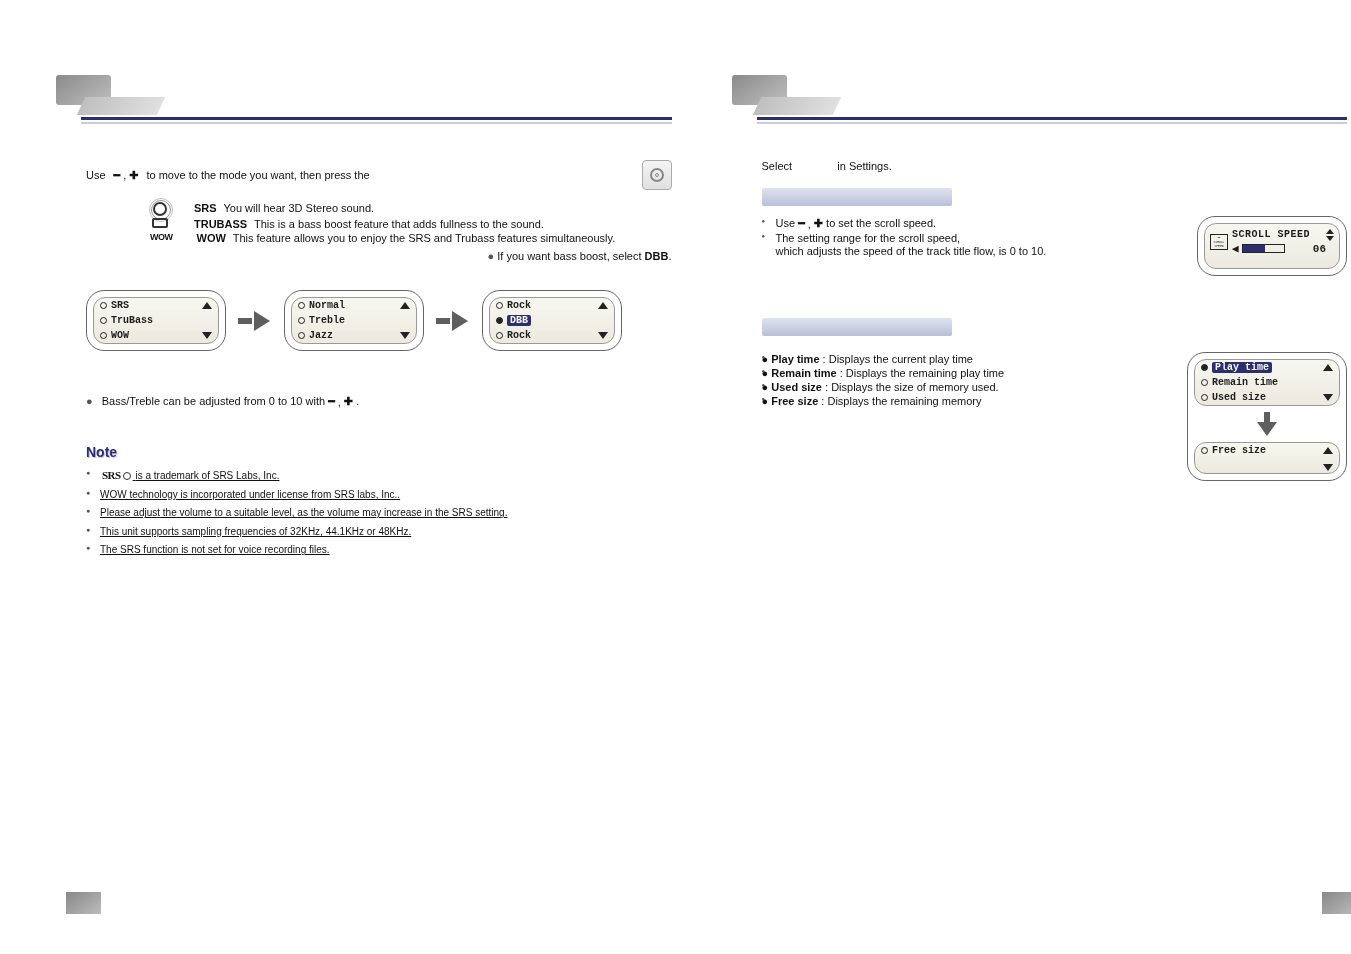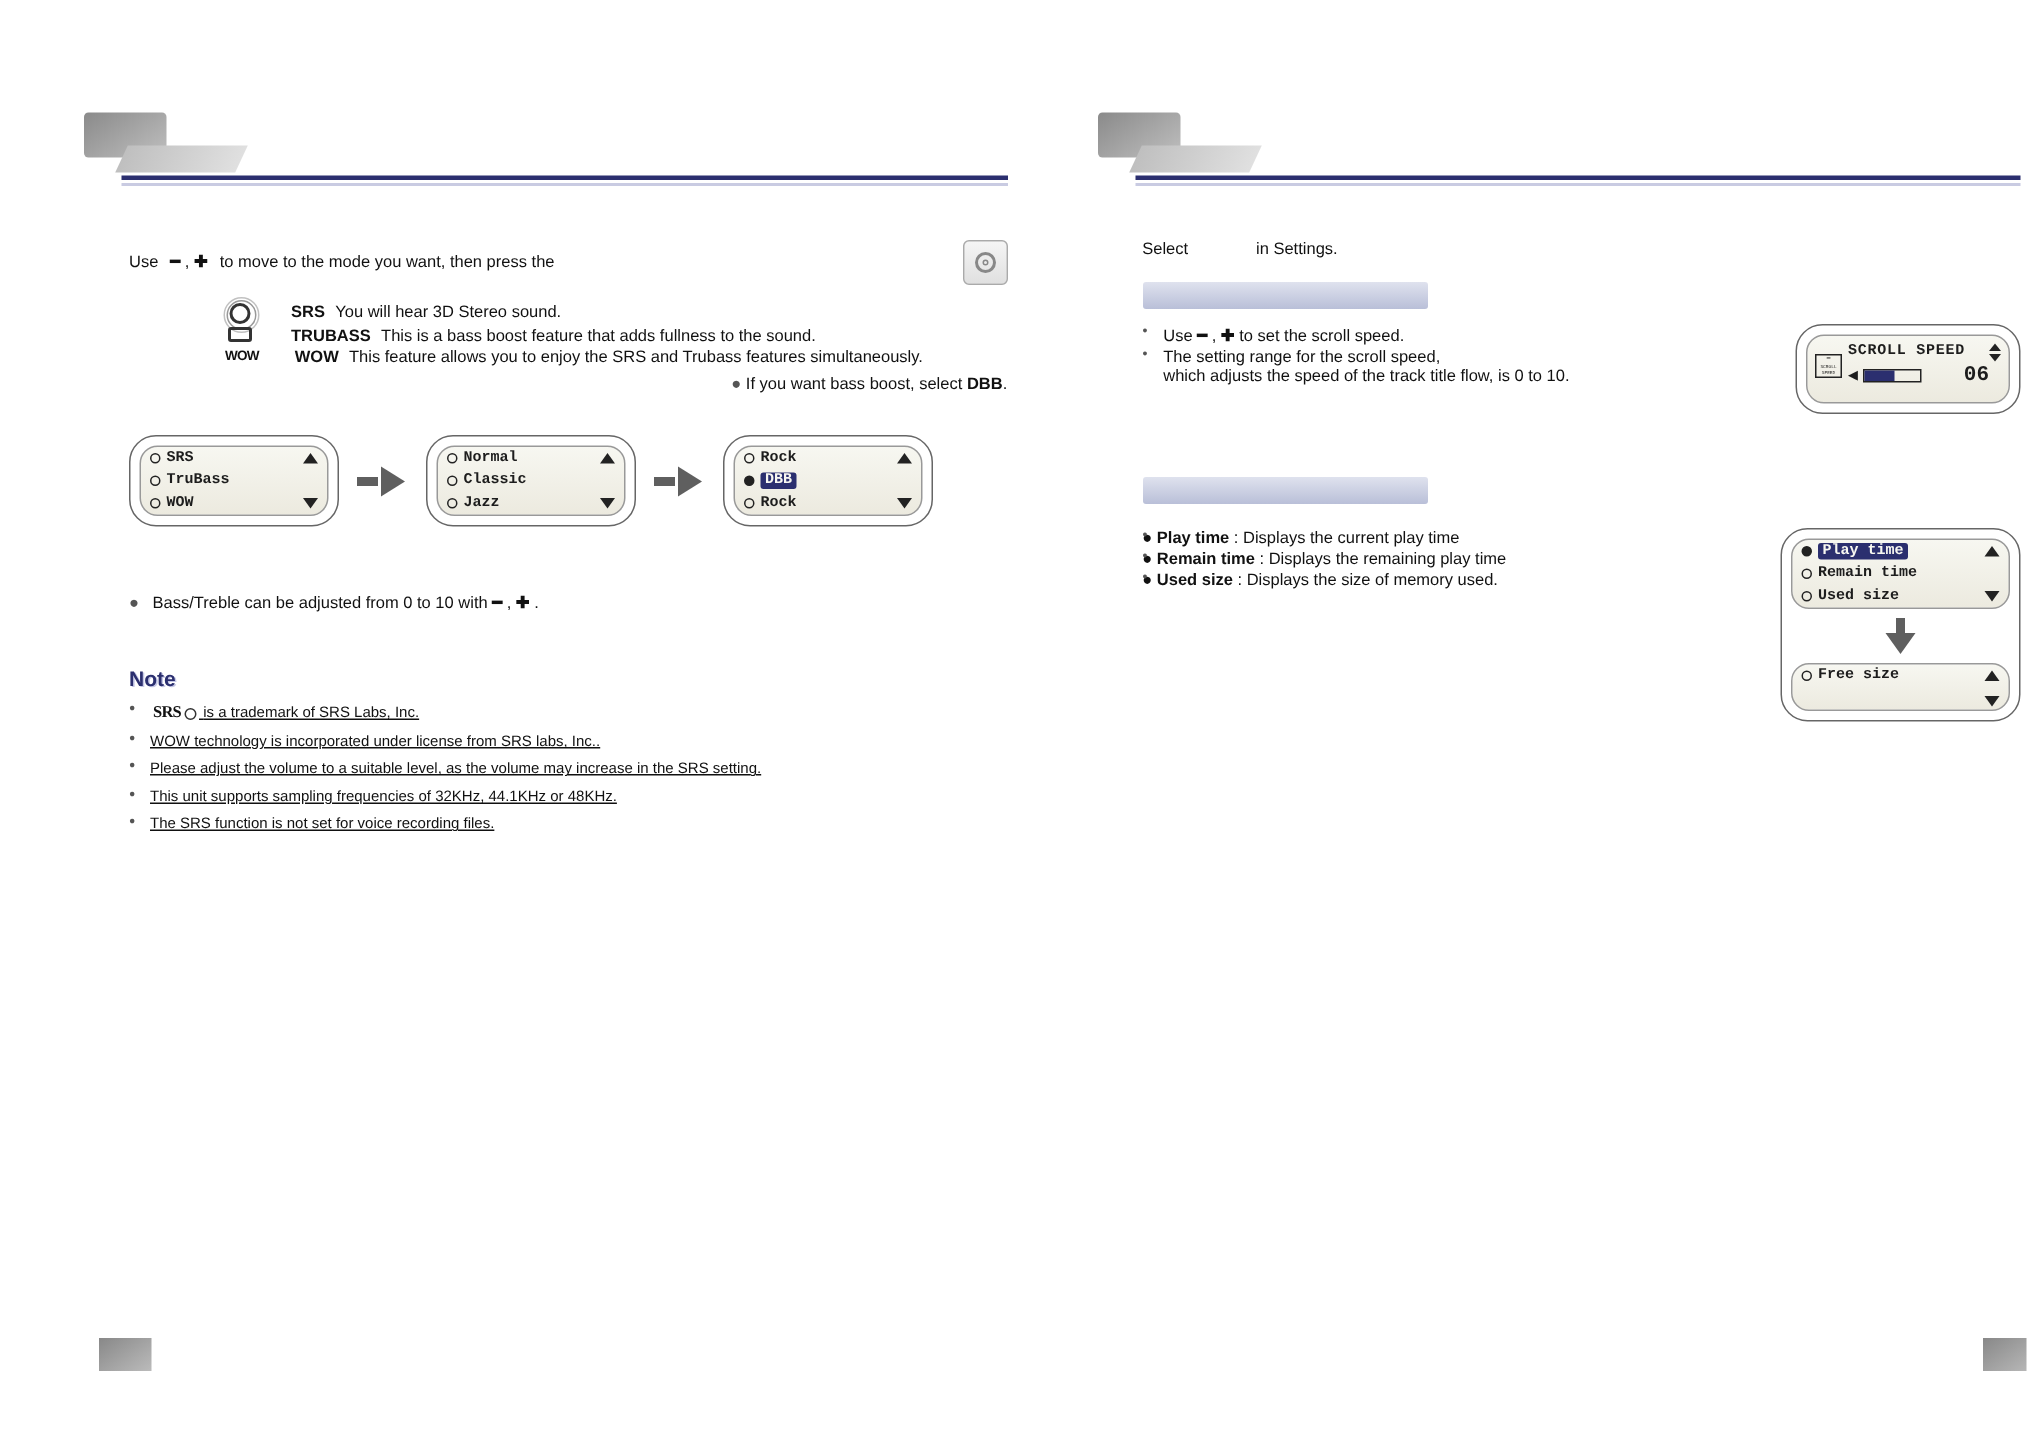--- a/index.html
+++ b/index.html
@@ -82,21 +82,21 @@
     
     .lcd-w { border:1px solid #666; border-radius:18px; padding:6px; background:#fff; width:150px; }
     .lcd-w .screen { border:1px solid #999; border-radius:12px; background:linear-gradient(180deg,#f7f7f1,#eceadf); font-family:"Courier New",monospace; padding:5px; color:#1d1d1d; min-height:46px; }
     .scroll-chip { display:flex; align-items:center; gap:4px; }
     .scroll-chip .chip-ic { width:18px; height:16px; border:1px solid #222; display:flex; flex-direction:column; justify-content:space-between; padding:1px; font-size:4px; line-height:1; }
     .scroll-chip .chip-ic span { display:block; text-align:center; font-size:4px; }
     .scroll-chip .title { font-size:10px; font-weight:bold; letter-spacing:.5px; }
     .scroll-bar-row { display:flex; align-items:center; gap:4px; margin-top:2px; }
     .scroll-bar-row .bar-outer { flex:1; height:9px; border:1px solid #222; position:relative; }
     .scroll-bar-row .bar-fill { position:absolute; left:0; top:0; bottom:0; width:55%; background:#2b2f6f; }
-    .scroll-bar-row .val { font-size:14px; font-weight:bold;padding-left:24px; }
+    .scroll-bar-row .val { font-size:11px; font-weight:bold;padding-left:24px; }
     .scroll-updown { display:flex; flex-direction:column; align-items:center; gap:2px; margin-left:auto; }
     .tri2 { width:0; height:0; border-left:4px solid transparent; border-right:4px solid transparent; }
     .tri2.up { border-bottom:5px solid #222; }
     .tri2.down { border-top:5px solid #222; }
 
     
     .display-bullets { list-style:none; padding:0; }
     .display-bullets li { font-size:11px; padding:1px 0; }
     .display-bullets .k { font-weight:bold; }
 
@@ -206,21 +206,21 @@
             <div class="row">
                 <span class="txt">
                   <span class="radio"></span>
                   <span>Normal</span>
                 </span>
                 <span class="tri up"></span>
               </div>
             <div class="row">
                 <span class="txt">
                   <span class="radio"></span>
-                  <span>Classic</span>
+                  <span>Treble</span>
                 </span>
               </div>
             <div class="row">
                 <span class="txt">
                   <span class="radio"></span>
                   <span>Jazz</span>
                 </span>
                 <span class="tri down"></span>
               </div>
           </div>
@@ -339,20 +339,21 @@
       <div class="section-gap"></div>
 
       <div class="band-hd">Display Information</div>
 
       <div class="right-flex" style="margin-top:6px;">
         <div class="right-text">
           <ul class="display-bullets">
             <li>● <span class="k">Play time</span> : <span>Displays the current play time</span></li>
             <li>● <span class="k">Remain time</span> : <span>Displays the remaining play time</span></li>
             <li>● <span class="k">Used size</span> : <span>Displays the size of memory used.</span></li>
+            <li>● <span class="k">Free size</span> : <span>Displays the remaining memory</span></li>
           </ul>
         </div>
 
         <div class="disp-lcd">
           <div class="screen">
             <div class="opt-row">
                 <span class="txt">
                   <span class="radio sel" style="width:7px;height:7px;border:1px solid #222;border-radius:50%;background:#222;display:inline-block;"></span>
                   <span class="hl" style="background:#2b2f6f;color:#f7f7f1;padding:0 3px;border-radius:2px;">Play time</span>
                 </span>

